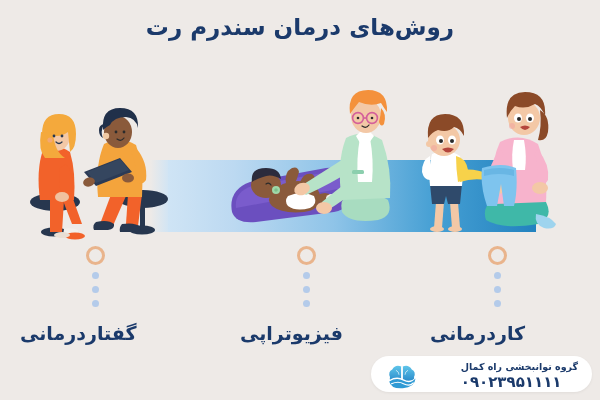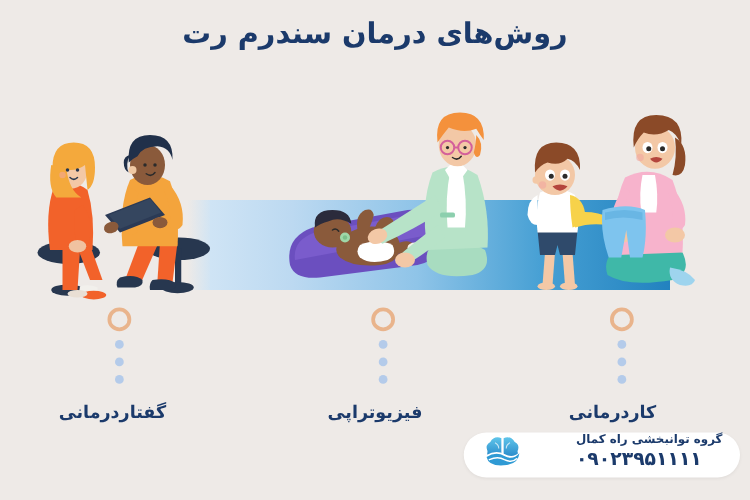--- a/index.html
+++ b/index.html
@@ -37,33 +37,33 @@
   .dot{
     width:7px;height:7px;border-radius:50%;
     background:#a9c6ea;
     margin:7px auto 0 auto;
     opacity:.85;
   }
 
   
   .label{
     position:absolute;
-    font-size:14px;font-weight:bold;
+    font-size:19px;font-weight:bold;
     color:#1b3a6b;
     direction:rtl;white-space:nowrap;
-    text-align:center;
+    text-align:left;
   }
 
   
   .logo-pill{
-    position:absolute;right:8px;bottom:18px;
+    position:absolute;right:8px;bottom:8px;
     height:36px;
     background:#ffffff;
     border-radius:18px;
-    display:flex;align-items:flex-start;
+    display:flex;align-items:flex-end;
     padding:0 10px 0 14px;
     box-shadow:0 1px 3px rgba(0,0,0,.06);
     direction:rtl;
     gap:44px;
   }
   .logo-text{display:flex;flex-direction:column;align-items:flex-end;margin-right:4px;}
   .logo-name{font-size:9.5px;font-weight:bold;color:#1b3a6b;line-height:1.25;}
   .logo-phone{font-size:15px;font-weight:bold;color:#1b3a6b;line-height:1.25;letter-spacing:.3px;}
   .logo-mark{width:30px;height:30px;margin-left:2px;flex:0 0 auto;}
 </style>

